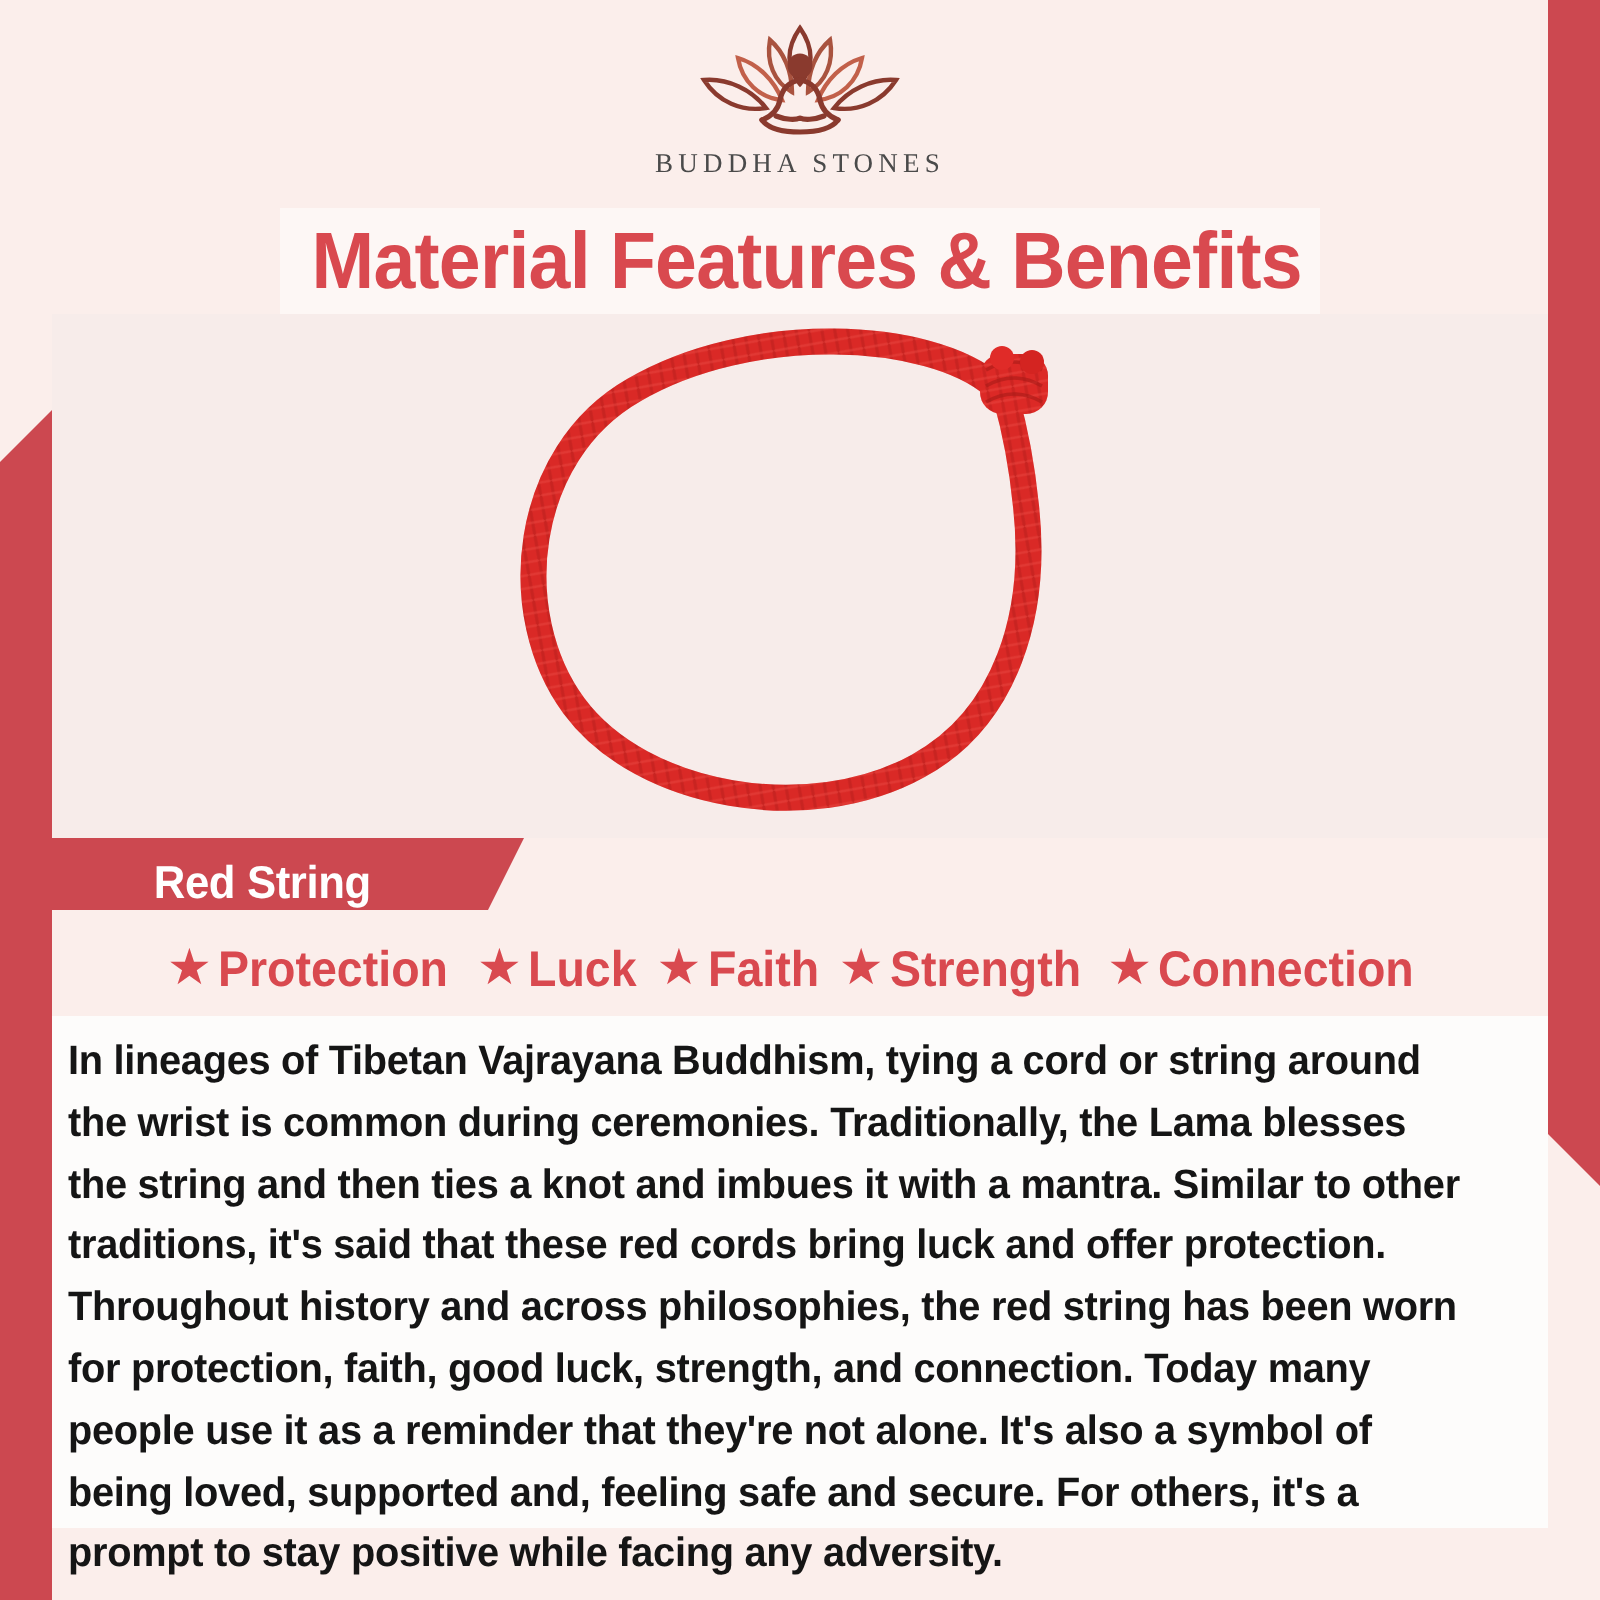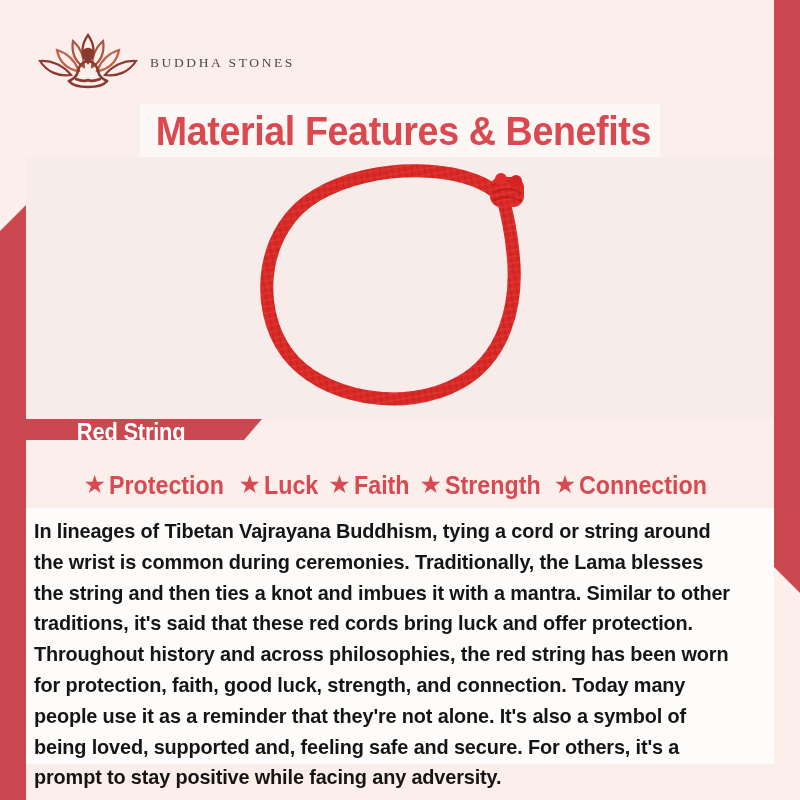--- a/index.html
+++ b/index.html
@@ -65,24 +65,24 @@
   }
 
   
   .logo-zone {
     position: absolute;
     left: 0;
     right: 0;
     top: 0;
     height: 104px;
     display: flex;
-    flex-direction: row;
+    flex-direction: column;
     align-items: center;
     justify-content: flex-start;
-    padding-top: 20px;
+    padding-top: 10px;
     box-sizing: border-box;
   }
   .logo-mark {
     width: 124px;
     height: 62px;
     display: block;
   }
   .logo-word {
     margin-top: 2px;
     font-family: "Liberation Serif", serif;
@@ -131,25 +131,25 @@
     top: 50%;
     transform: translate(-50%, -50%);
   }
 
   
   .ribbon {
     position: absolute;
     left: -26px;
     top: 419px;
     width: 262px;
-    height: 21px;
+    height: 36px;
     background: #cc4850;
     clip-path: polygon(0 0, 100% 0, calc(100% - 18px) 100%, 0 100%);
     display: flex;
-    align-items: flex-start;
+    align-items: flex-end;
   }
   .ribbon-text {
     margin-left: 74px;
     color: #ffffff;
     font-weight: 700;
     font-size: 23px;
     letter-spacing: -0.2px;
     font-family: "Liberation Sans Narrow", "Liberation Sans", sans-serif;
     transform: scaleX(0.95);
   }

